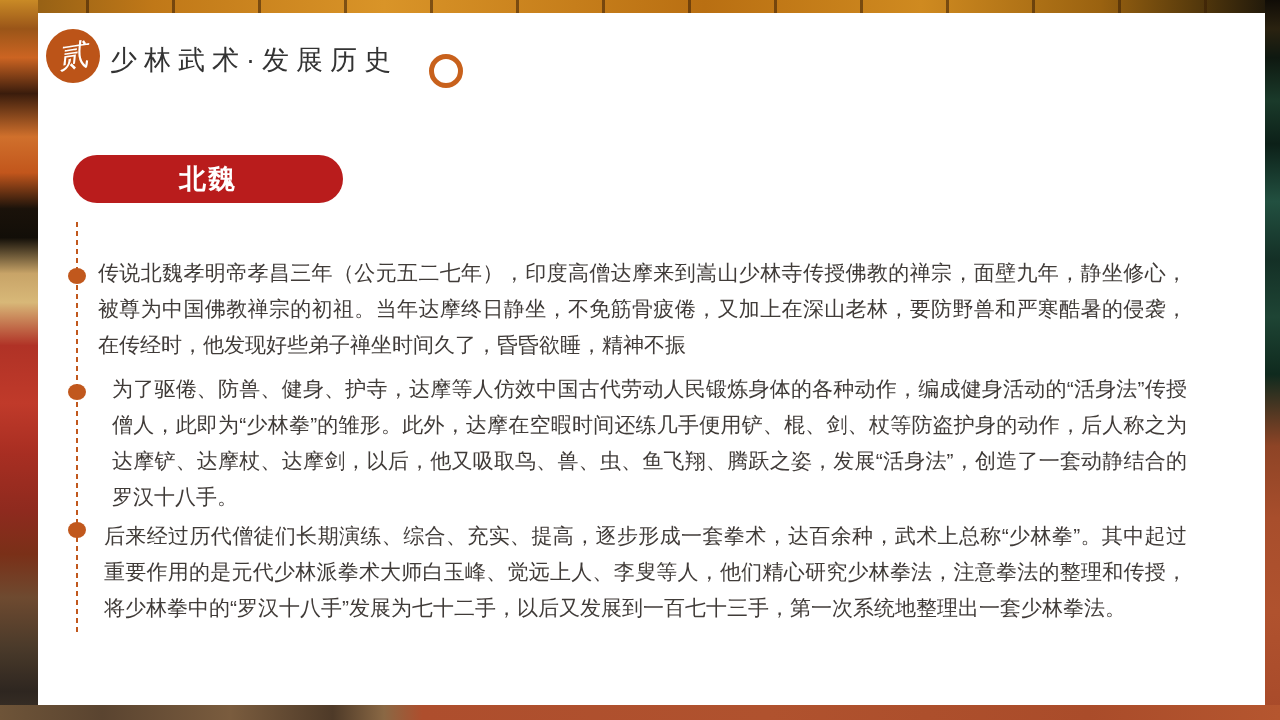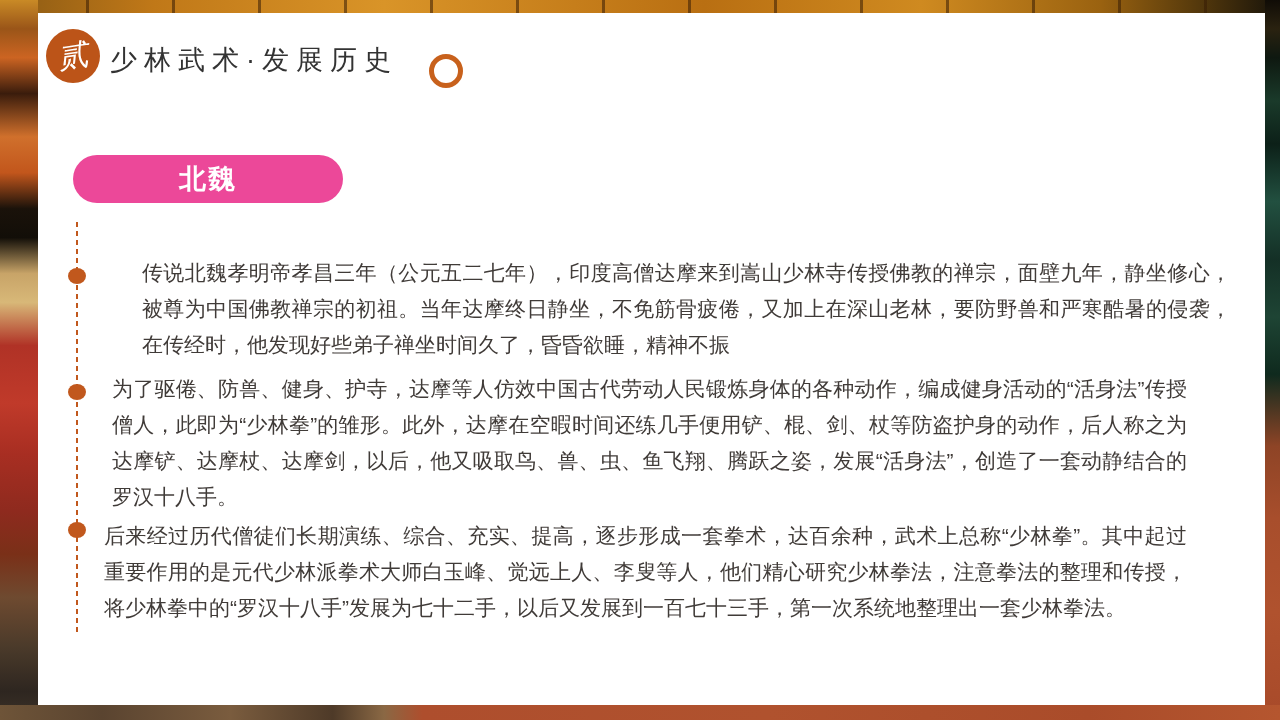--- a/index.html
+++ b/index.html
@@ -73,21 +73,21 @@
   .title {
     position: absolute; left: 72px; top: 25px; margin: 0;
     font-size: 27px; font-weight: 500; letter-spacing: 7px;
     color: #333333; line-height: 44px;
     z-index: 2;
   }
   
   .era-pill {
     position: absolute; left: 35px; top: 142px;
     width: 270px; height: 48px; border-radius: 24px;
-    background: #ec4899;
+    background: #b91c1c;
     display: flex; align-items: center; justify-content: center;
   }
   .era-pill span {
     color: #ffffff; font-size: 27px; font-weight: bold; letter-spacing: 2px;
   }
   
   .timeline-line {
     position: absolute; left: 38px; top: 209px;
     width: 2px; height: 412px;
     background: repeating-linear-gradient(180deg,
@@ -101,21 +101,21 @@
   .dot1 { top: 255px; }
   .dot2 { top: 371px; }
   .dot3 { top: 509px; }
   
   .para {
     position: absolute; margin: 0;
     font-size: 21px; line-height: 36px;
     color: #403b38;
     text-align: justify;
   }
-  .p1 { left: 60px; top: 242px; width: 1089px; margin-left: 44px; }
+  .p1 { left: 60px; top: 242px; width: 1089px; }
   .p2 { left: 74px; top: 358px; width: 1075px; }
   .p3 { left: 66px; top: 505px; width: 1083px; }
 </style>
 </head>
 <body>
 
 <div class="stage">
 
   <div class="bg-top"></div>
   <div class="bg-left"></div>

